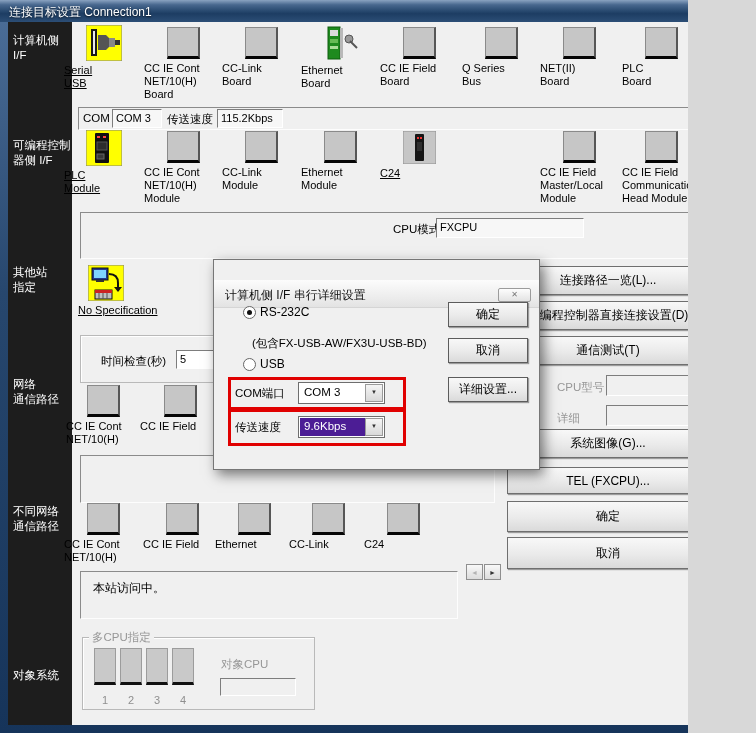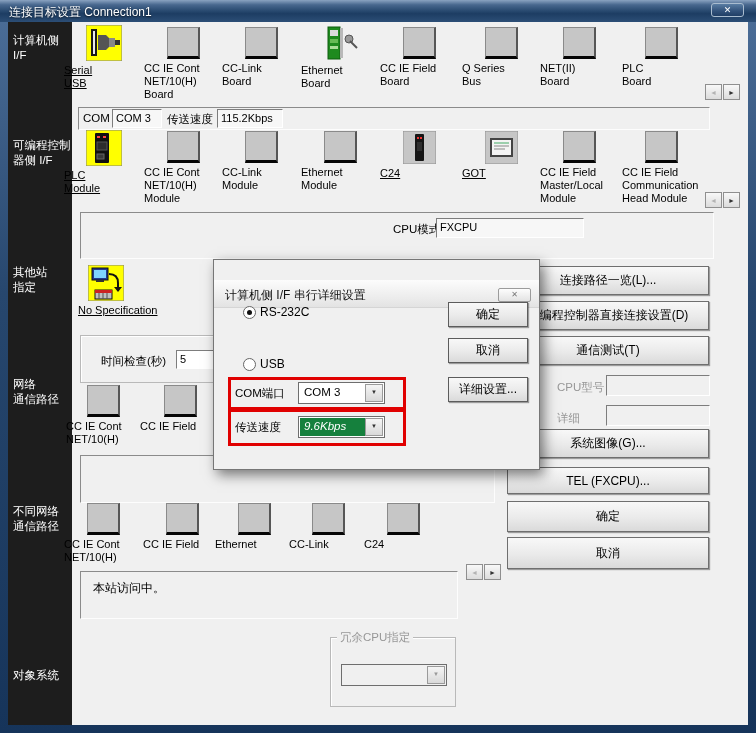--- a/index.html
+++ b/index.html
@@ -1,16 +1,16 @@
 <!DOCTYPE html>
 <html><head>
 <meta charset="utf-8">
 <style>
   html,body{margin:0;padding:0;background:#d8d8d8;}
-  .win{position:relative;width:756px;height:733px;overflow:hidden;
+  .win{position:relative;width:688px;height:733px;overflow:hidden;
        background:linear-gradient(180deg,#4d6f99,#27476e 40%,#16345a);
        font-family:"Liberation Sans",sans-serif;-webkit-font-smoothing:antialiased;}
   .titlebar{position:absolute;left:0;top:0;width:756px;height:22px;
        background:linear-gradient(180deg,#8aa3c1 0%,#48678e 22%,#28496f 50%,#1d3d63 62%,#2c4e76 100%);}
   .title{position:absolute;left:9px;top:4px;font-size:12px;color:#fff;text-shadow:0 1px 2px rgba(0,0,0,.7);white-space:nowrap;}
   .winclose{position:absolute;left:711px;top:3px;width:33px;height:14px;
        background:linear-gradient(180deg,#5a7da3,#31517a 60%,#203f66);border:1px solid #a9bccf;border-radius:3px;
        color:#fff;font-size:9px;line-height:12px;text-align:center;padding:0;cursor:default;}
   .client{position:absolute;left:8px;top:22px;width:740px;height:703px;background:#f0f0f0;}
   .sidebar{position:absolute;left:8px;top:22px;width:64px;height:703px;background:#1d1d1d;}
@@ -34,21 +34,21 @@
   .dim-t{color:#979797;padding-left:17px;}
   .btn{position:absolute;border:1px solid #6f6f6f;background:linear-gradient(180deg,#f8f8f8,#eaeaea 55%,#dadada);
        font-size:12px;color:#000;box-shadow:1px 1px 1px rgba(0,0,0,.35);padding:0;
        display:flex;align-items:center;justify-content:center;white-space:nowrap;}
   .groupbox{position:absolute;border:1px solid #b9b9b9;box-shadow:inset 1px 1px 0 #fff;}
   .glabel{position:absolute;top:-8px;left:6px;background:#f0f0f0;padding:0 3px;font-size:11.5px;}
   .slot{position:absolute;width:20px;height:33px;background:#c9c9c9;border:1px solid #9c9c9c;border-bottom:3px solid #101010;}
   .slotnum{position:absolute;width:22px;text-align:center;font-size:11px;color:#8f8f8f;}
   .combo{position:absolute;background:#fff;border:1px solid #6e6e6e;}
   .combo .ct{position:absolute;left:1px;top:1px;right:18px;bottom:1px;font-size:11.5px;padding:2px 0 0 4px;white-space:nowrap;overflow:hidden;}
-  .combo .ct.sel{background:#15803d;color:#fff;font-style:italic;}
+  .combo .ct.sel{background:#4c1d95;color:#fff;}
   .combo .ca{position:absolute;right:1px;top:1px;width:16px;bottom:1px;background:linear-gradient(180deg,#f5f5f5,#d9d9d9);
        border:1px solid #9a9a9a;font-size:6px;color:#333;text-align:center;line-height:15px;}
   .combo.dis{background:#f0f0f0;}
   .combo.dis .ca{color:#999;}
   .radio{position:absolute;width:11px;height:11px;border-radius:50%;background:#fff;border:1px solid #666;}
   .radio.on::after{content:"";position:absolute;left:3px;top:3px;width:5px;height:5px;border-radius:50%;background:#101010;}
   .dialog{position:absolute;left:213px;top:259px;width:325px;height:209px;background:#f0f0f0;
        border:1px solid #767676;box-shadow:4px 5px 12px rgba(0,0,0,.5);z-index:10;}
   .dlg-title{position:absolute;left:0;top:0;right:0;height:27px;
        background:linear-gradient(180deg,#fcfcfc,#ebebeb 70%,#e3e3e3);border-bottom:1px solid #d5d5d5;margin-top:20px;}
@@ -182,31 +182,20 @@
   <div class="dev" style="left:380px;top:131px">
     <svg class="ic" width="33" height="33">
       <rect width="33" height="33" fill="#c6c6c6" stroke="#909090"></rect>
       <rect x="12" y="3" width="9" height="27" rx="1" fill="#151515"></rect>
       <rect x="14" y="6" width="2" height="2" fill="#ee3333"></rect>
       <rect x="17" y="6" width="2" height="2" fill="#ee3333"></rect>
       <rect x="14" y="11" width="5" height="9" fill="#2e2e2e"></rect>
     </svg>
     <span class="dlabel link">C24</span>
   </div>
-  <div class="dev" style="left:462px;top:131px">
-    <svg class="ic" width="33" height="33">
-      <rect width="33" height="33" fill="#c6c6c6" stroke="#909090"></rect>
-      <rect x="5" y="7" width="23" height="19" fill="#444"></rect>
-      <rect x="7" y="9" width="19" height="15" fill="#f4f4f4"></rect>
-      <line x1="9" y1="12" x2="24" y2="12" stroke="#44aa66"></line>
-      <line x1="9" y1="15" x2="24" y2="15" stroke="#888"></line>
-      <line x1="9" y1="18" x2="20" y2="18" stroke="#888"></line>
-    </svg>
-    <span class="dlabel link">GOT</span>
-  </div>
   <div class="dev" style="left:540px;top:131px">
     <div class="icon-gray"></div>
     <span class="dlabel">CC IE Field
 Master/Local
 Module</span>
   </div>
   <div class="dev" style="left:622px;top:131px">
     <div class="icon-gray"></div>
     <span class="dlabel">CC IE Field
 Communication
@@ -277,28 +266,34 @@
     <span class="dlabel">C24</span>
   </div>
   <div class="spair" style="left:466px;top:564px">
     <button class="sbtn dim">◄</button>
     <button class="sbtn">►</button>
   </div>
   <div class="sunken" style="left:80px;top:571px;width:376px;height:46px">
     <span class="lbl" style="left:12px;top:8px;font-size:12px">本站访问中。</span>
   </div>
 
-
-  <div class="groupbox" style="left:330px;top:637px;width:124px;height:68px">
-    <span class="glabel dim-t">冗余CPU指定</span>
-    <div class="combo dis" style="left:10px;top:26px;width:104px;height:20px">
-      <span class="ct"></span>
-      <span class="ca">▼</span>
-    </div>
-  </div>
+  <div class="groupbox" style="left:82px;top:637px;width:231px;height:71px">
+    <span class="glabel dim-t">多CPU指定</span>
+    <div class="slot" style="left:11px;top:10px"></div>
+    <div class="slot" style="left:37px;top:10px"></div>
+    <div class="slot" style="left:63px;top:10px"></div>
+    <div class="slot" style="left:89px;top:10px"></div>
+    <span class="slotnum" style="left:11px;top:56px">1</span>
+    <span class="slotnum" style="left:37px;top:56px">2</span>
+    <span class="slotnum" style="left:63px;top:56px">3</span>
+    <span class="slotnum" style="left:89px;top:56px">4</span>
+    <span class="lbl dim-t" style="left:121px;top:19px">对象CPU</span>
+    <span class="fld dis" style="left:137px;top:40px;width:68px;height:12px"></span>
+  </div>
+
 
   <button class="btn" style="left:507px;top:266px;width:202px;height:29px">连接路径一览(L)...</button>
   <button class="btn" style="left:507px;top:301px;width:202px;height:29px">可编程控制器直接连接设置(D)</button>
   <button class="btn" style="left:507px;top:336px;width:202px;height:29px">通信测试(T)</button>
   <span class="lbl dim-t" style="left:540px;top:380px">CPU型号</span>
   <span class="fld dis" style="left:606px;top:375px;width:96px;height:15px"></span>
   <span class="lbl dim-t" style="left:540px;top:411px">详细</span>
   <span class="fld dis" style="left:606px;top:405px;width:96px;height:15px"></span>
   <button class="btn" style="left:507px;top:429px;width:202px;height:29px">系统图像(G)...</button>
   <button class="btn" style="left:507px;top:467px;width:202px;height:27px">TEL (FXCPU)...</button>
@@ -306,20 +301,21 @@
   <button class="btn" style="left:507px;top:537px;width:202px;height:32px">取消</button>
 
   <div class="dialog">
     <div class="dlg-title">
       <span class="tt">计算机侧 I/F 串行详细设置</span>
       <button class="dlg-close">✕</button>
     </div>
 
     <span class="radio on" style="left:29px;top:46px"></span>
     <span class="lbl" style="left:46px;top:45px;font-size:12px">RS-232C</span>
+    <span class="lbl" style="left:38px;top:76px;font-size:11.5px">(包含FX-USB-AW/FX3U-USB-BD)</span>
     <span class="radio" style="left:29px;top:98px"></span>
     <span class="lbl" style="left:46px;top:97px;font-size:12px">USB</span>
 
     <button class="btn dbtn" style="left:234px;top:42px;width:80px;height:25px">确定</button>
     <button class="btn dbtn" style="left:234px;top:78px;width:80px;height:25px">取消</button>
     <button class="btn dbtn" style="left:234px;top:117px;width:80px;height:25px">详细设置...</button>
 
     <span class="lbl" style="left:21px;top:126px">COM端口</span>
     <div class="combo" style="left:84px;top:122px;width:85px;height:20px">
       <span class="ct">COM 3</span>

